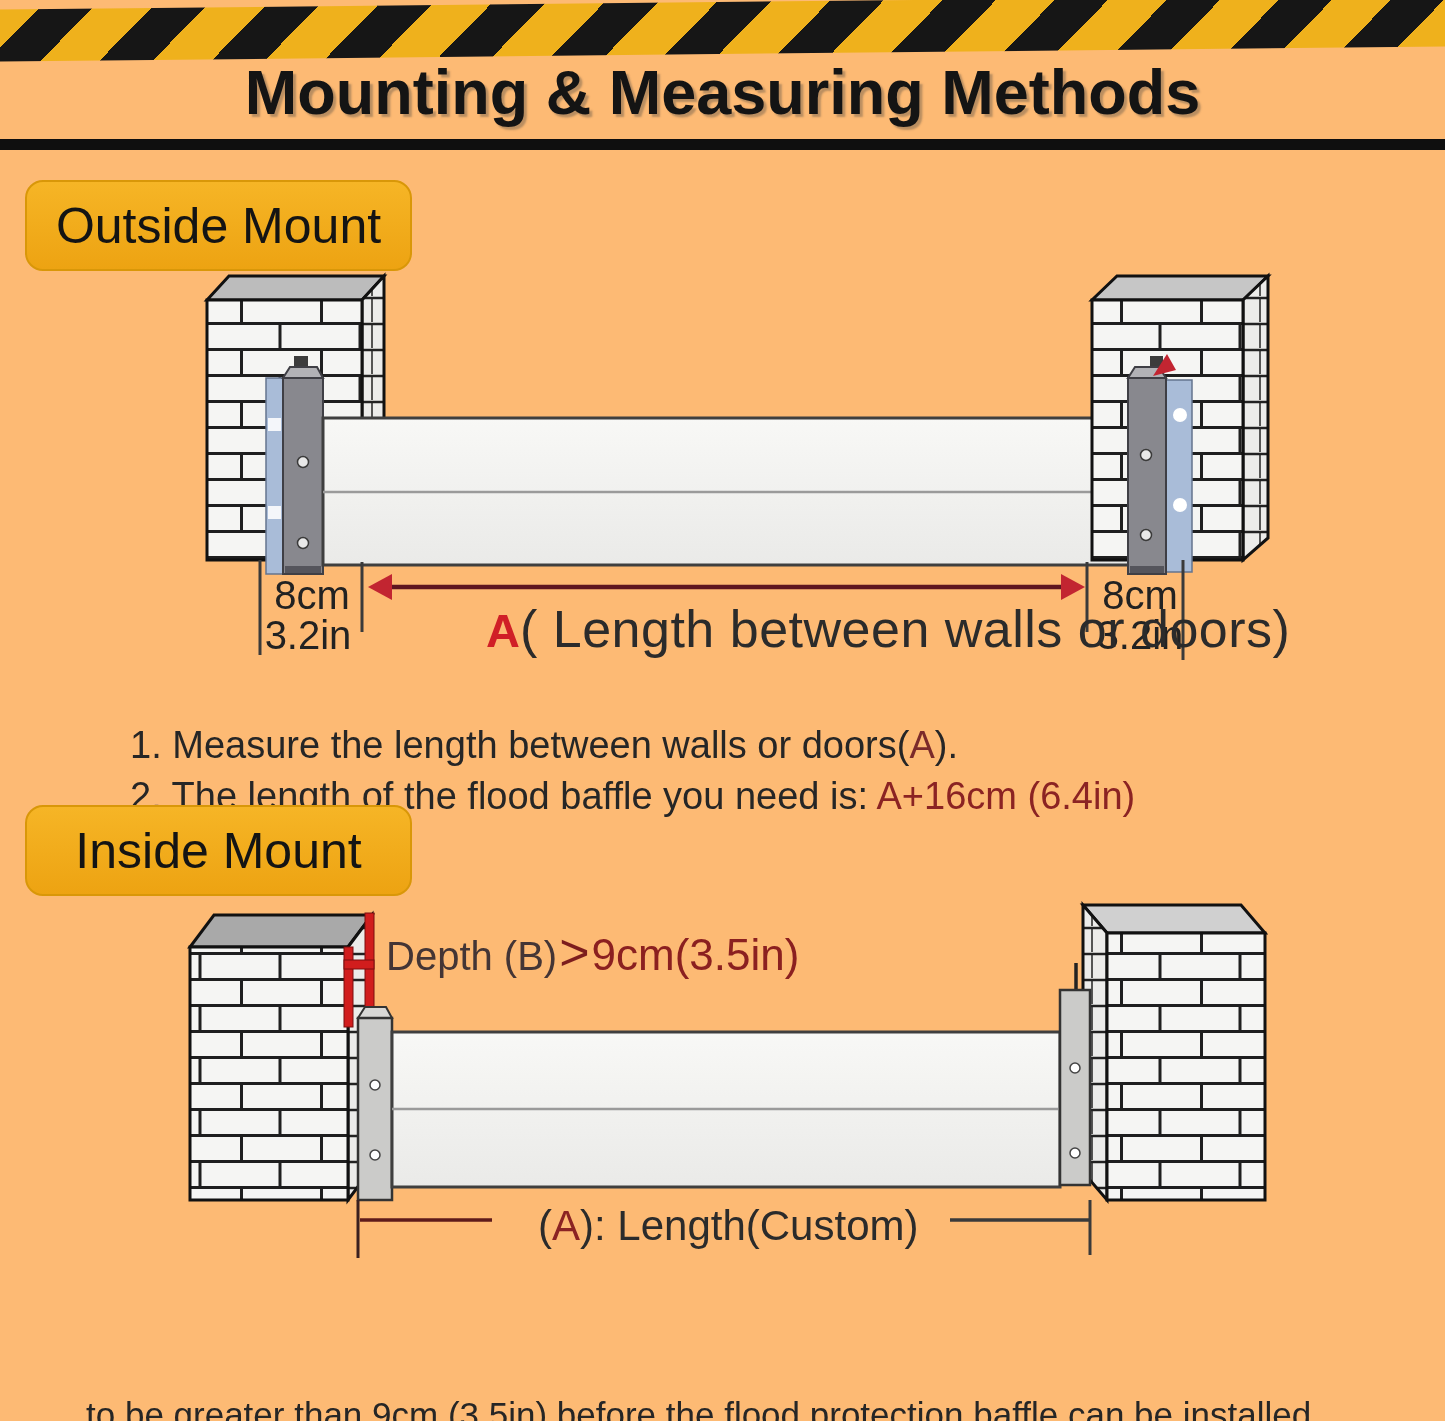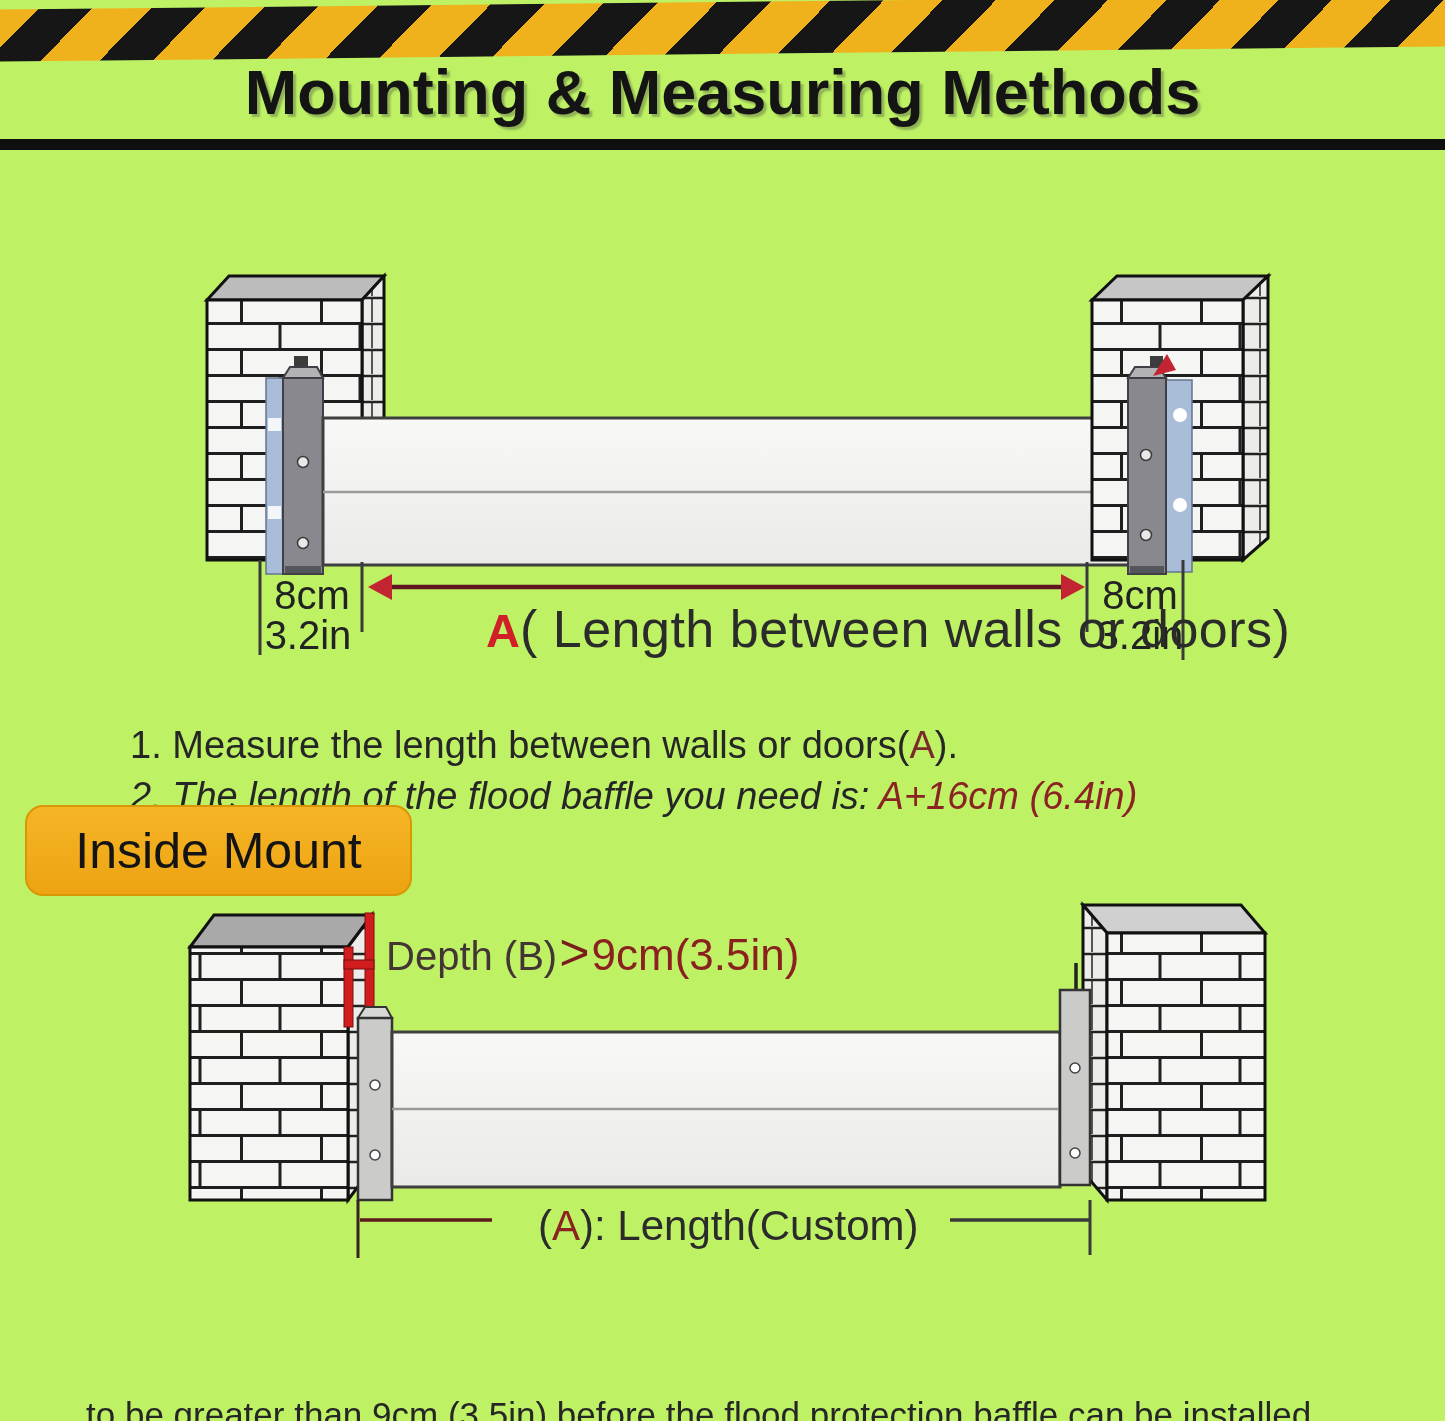--- a/index.html
+++ b/index.html
@@ -1,17 +1,17 @@
 <!DOCTYPE html>
 <html><head>
 <meta charset="utf-8">
 <style>
   html,body{margin:0;padding:0;background:#ffffff;}
   .page{
-    position:relative;width:1445px;height:1421px;overflow:hidden;background:#bef264;
+    position:relative;width:1445px;height:1421px;overflow:hidden;background:#fdba74;
     font-family:"Liberation Sans", sans-serif;color:#222;
   }
   .tape{
     position:absolute;left:-12px;right:-12px;top:2px;height:52px;
     background:repeating-linear-gradient(-45deg,#efb11c 0 42px,#161616 42px 80px);
     transform:rotate(-0.6deg);
   }
   .title{
     position:absolute;top:56px;left:0;width:100%;text-align:center;
     font-size:63px;font-weight:bold;color:#141414;letter-spacing:0px;
@@ -47,20 +47,21 @@
 </style>
 </head>
 <body>
 
 <div class="page">
 
   <div class="tape"></div>
   <div class="title">Mounting &amp; Measuring Methods</div>
   <div class="rule"></div>
 
+  <div class="badge badge-outside">Outside Mount</div>
 
   <svg class="diag" style="top:270px" width="1445" height="420" viewBox="0 0 1445 420">
     <defs>
       <pattern id="brick1" width="80" height="52" patternUnits="userSpaceOnUse">
         <rect width="80" height="52" fill="#f5f5f3"></rect>
         <path d="M0 1.5 H80 M0 27.5 H80" stroke="#1f1f1f" stroke-width="3" fill="none"></path>
         <path d="M40 0 V26 M1.5 26 V52" stroke="#1f1f1f" stroke-width="3" fill="none"></path>
       </pattern>
       <pattern id="side1" width="24" height="26" patternUnits="userSpaceOnUse">
         <rect width="24" height="26" fill="#ececea"></rect>
@@ -132,21 +133,21 @@
   <div class="dim" style="left:1090px;top:614px;">3.2in</div>
 
   <div class="annotation">
     <span class="ann-a">A</span>
       <span class="ann-rest">( Length between walls or doors)</span>
   </div>
 
   <div class="step" style="left:130px;top:692px;">
     <span>1. Measure the length between walls or doors(</span><span class="dimred">A</span><span>).</span>
   </div>
-  <div class="step" style="left:130px;top:743px;font-style:italic;">
+  <div class="step" style="left:130px;top:743px;">
     <span>2. The length of the flood baffle you need is: </span><span class="red">A+16cm (6.4in)</span>
   </div>
 
   <div class="badge badge-inside">Inside Mount</div>
 
   <svg class="diag" style="top:900px" width="1445" height="400" viewBox="0 0 1445 400">
     <defs>
       <pattern id="brick2" width="80" height="52" patternUnits="userSpaceOnUse">
         <rect width="80" height="52" fill="#f5f5f3"></rect>
         <path d="M0 1.5 H80 M0 27.5 H80" stroke="#1f1f1f" stroke-width="3" fill="none"></path>

